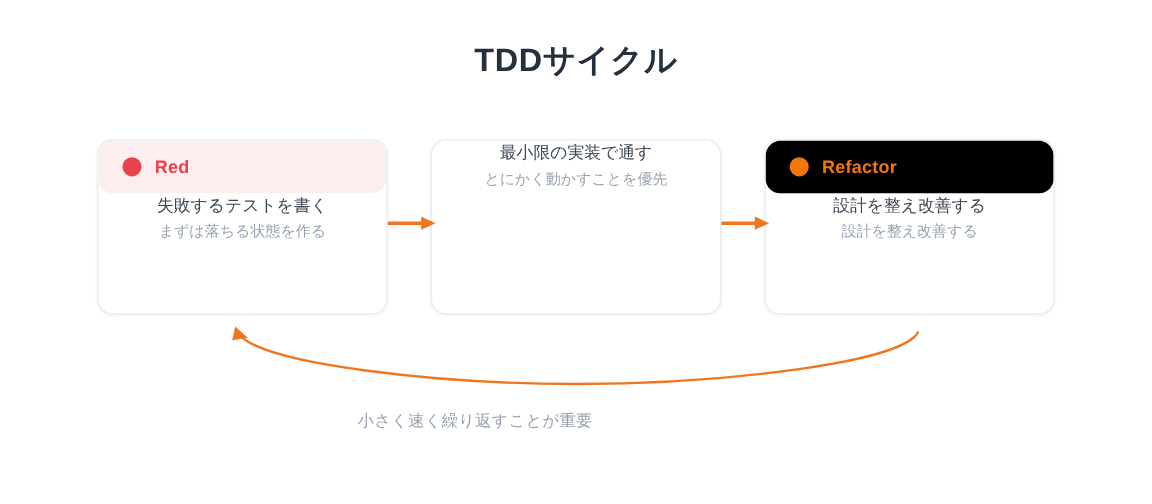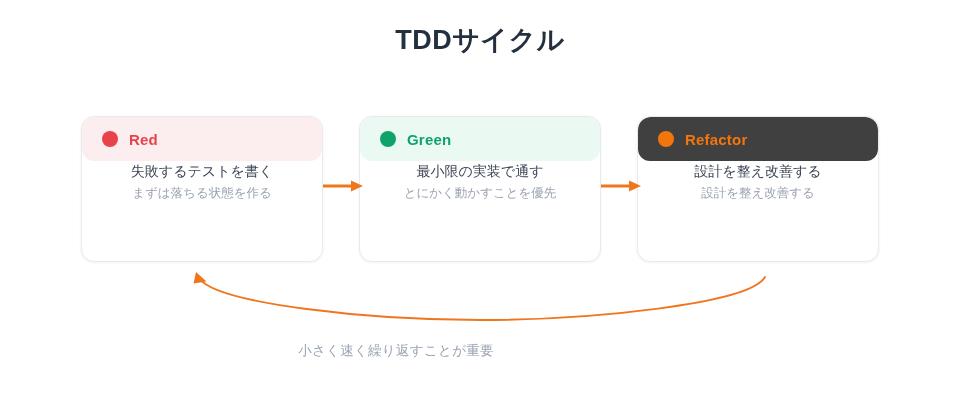--- a/index.html
+++ b/index.html
@@ -17,21 +17,21 @@
 
   #stage {
     position: relative;
     width: 960px;
     height: 420px;
   }
 
   
   .title {
     position: absolute;
-    top: 22px;
+    top: 32px;
     left: 0;
     width: 960px;
     text-align: center;
     font-size: 27px;
     font-weight: bold;
     color: #25303f;
     letter-spacing: 0.5px;
   }
 
   
@@ -150,32 +150,28 @@
         <span class="dot" style="background: rgb(232, 67, 74);"></span>
         <span class="card-label" style="color: rgb(232, 67, 74);">Red</span>
       </div>
       <div class="card-body">
         <div class="line-primary">失敗するテストを書く</div>
         <div class="line-secondary">まずは落ちる状態を作る</div>
       </div>
     </div>
 
     <div class="card">
-      <div class="card-header" style="background: rgb(234, 250, 242);">
-        <span class="dot" style="background: rgb(15, 163, 107);"></span>
-        <span class="card-label" style="color: rgb(15, 163, 107);">Green</span>
-      </div>
       <div class="card-body">
         <div class="line-primary">最小限の実装で通す</div>
         <div class="line-secondary">とにかく動かすことを優先</div>
       </div>
     </div>
 
     <div class="card">
-      <div class="card-header" style="background: #404040;">
+      <div class="card-header" style="background: #000000;">
         <span class="dot" style="background: rgb(242, 118, 12);"></span>
         <span class="card-label" style="color: rgb(242, 118, 12);">Refactor</span>
       </div>
       <div class="card-body">
         <div class="line-primary">設計を整え改善する</div>
         <div class="line-secondary">設計を整え改善する</div>
       </div>
     </div>
 
   </div>

